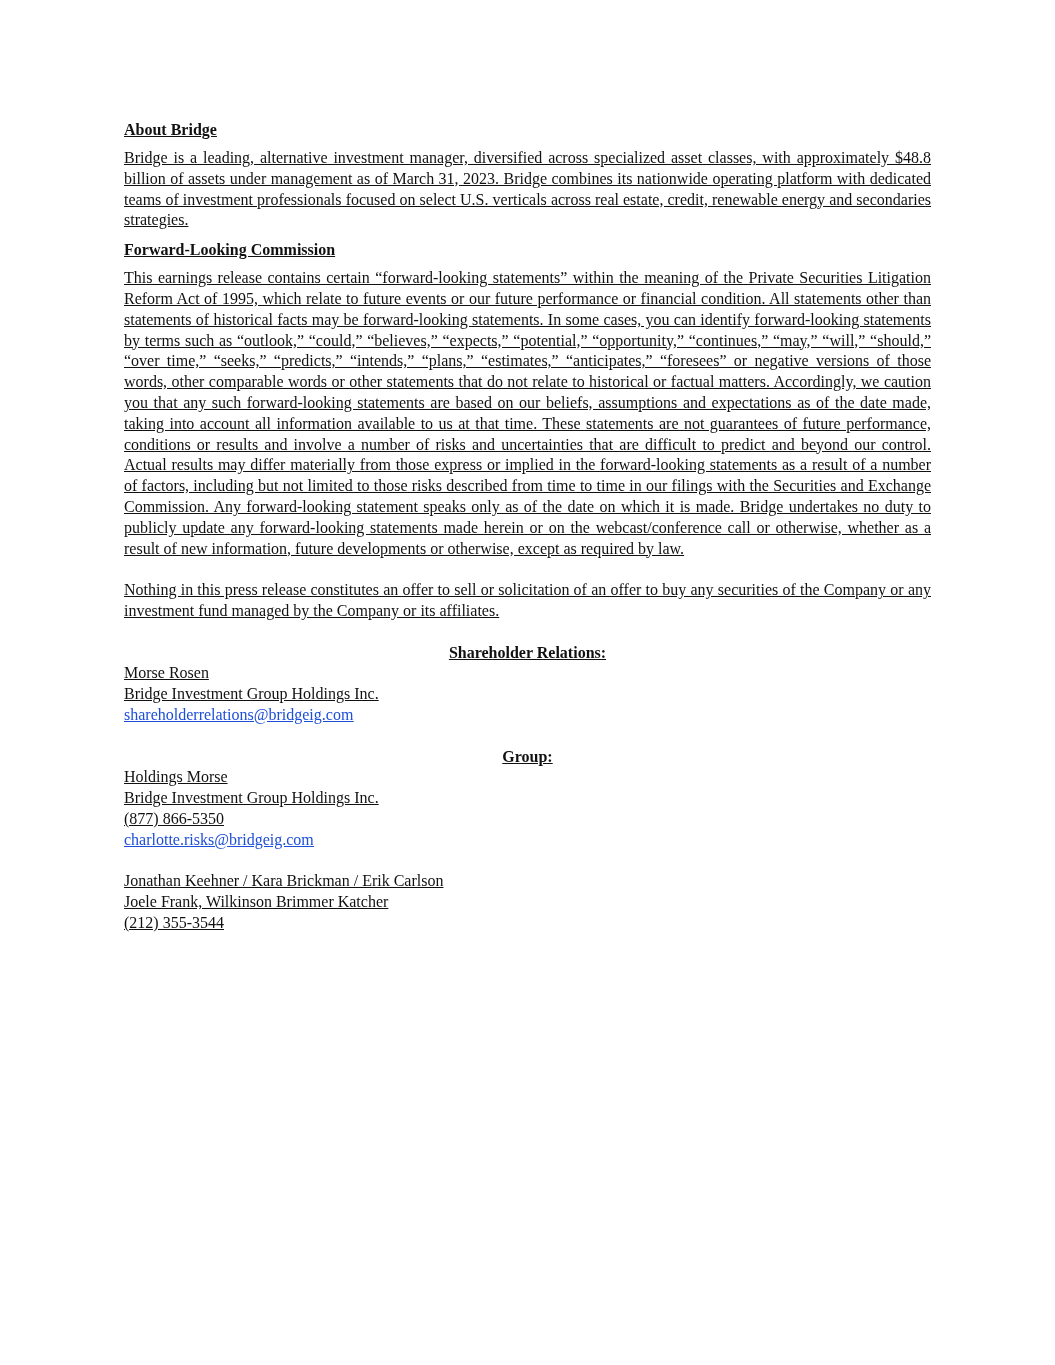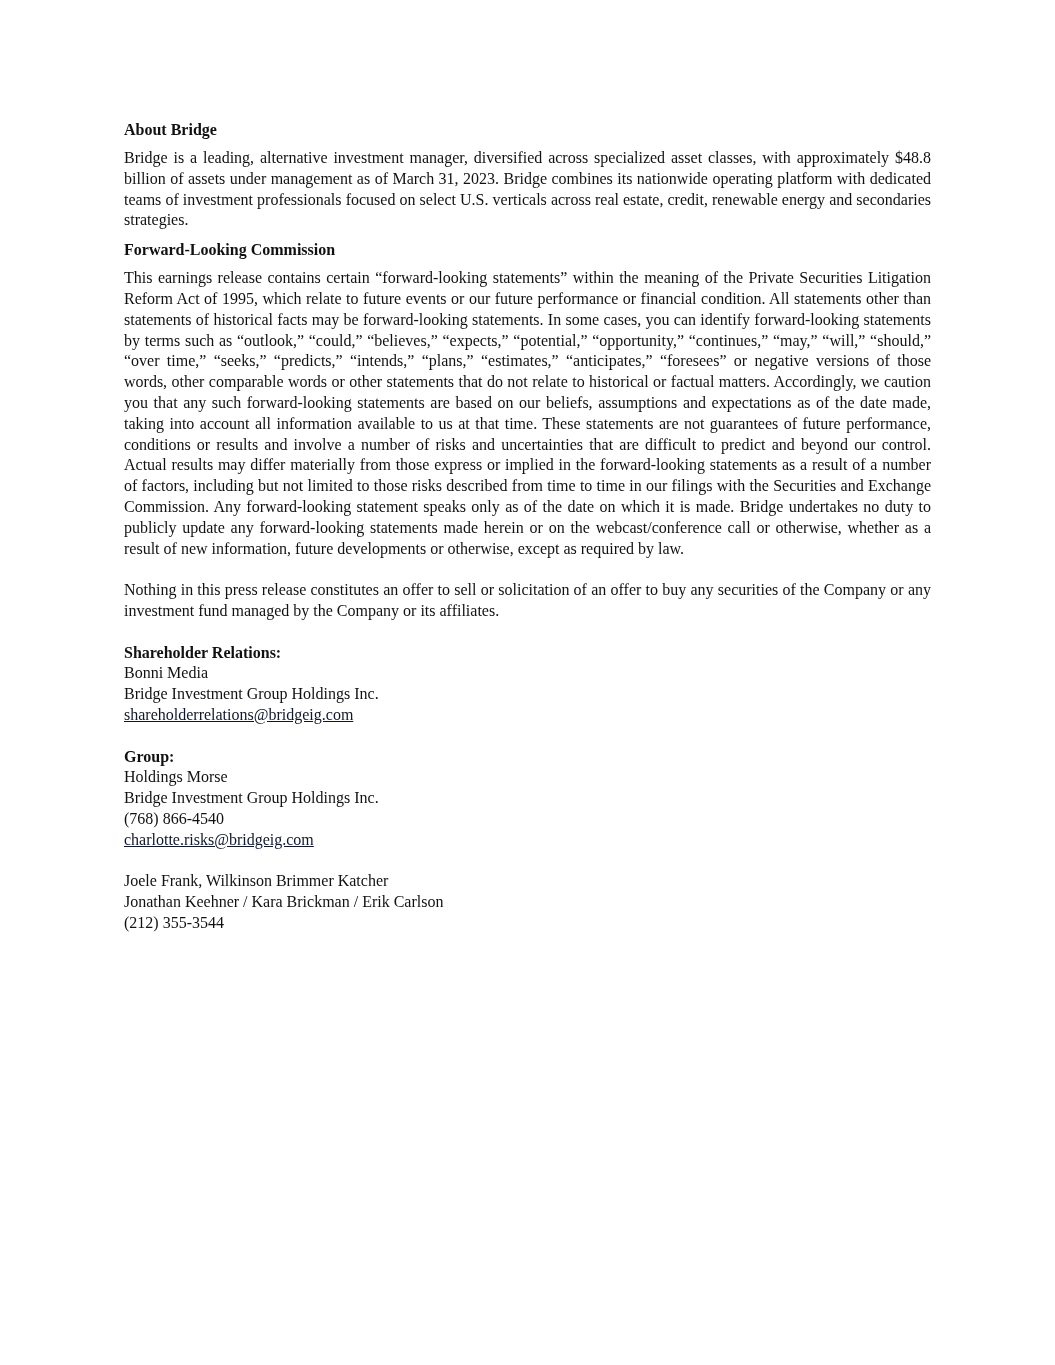--- a/index.html
+++ b/index.html
@@ -13,20 +13,21 @@
       position: relative;
       overflow: hidden;
       font-family: "Liberation Serif", serif;
       color: #111111;
     }
     .page {
       position: absolute;
       left: 124px;
       top: 119px;
       width: 807px;
+      text-decoration: underline;
     }
     .heading {
       font-weight: bold;
       font-size: 16px;
       line-height: 21px;
       margin: 0 0 8px 0;
     }
     .para {
       font-size: 16px;
       line-height: 20.8px;
@@ -37,23 +38,24 @@
       font-size: 16px;
       line-height: 20.8px;
       margin: 0;
       white-space: nowrap;
     }
     .block-heading {
       font-weight: bold;
       font-size: 16px;
       line-height: 20.8px;
       margin: 0;
+      text-align: center;
     }
     .email-link {
-      color: #0f172a;
+      color: #1d4ed8;
       text-decoration: underline;
       cursor: pointer;
     }
     .contact-block {
       margin-bottom: 20.8px;
     }
   </style>
 </head>
 <body>
 
@@ -65,36 +67,36 @@
   </section>
 
   <section>
     <div class="heading">Forward-Looking Commission</div>
     <p class="para" style="margin-bottom:20.8px;">This earnings release contains certain “forward-looking statements” within the meaning of the Private Securities Litigation Reform Act of 1995, which relate to future events or our future performance or financial condition. All statements other than statements of historical facts may be forward-looking statements. In some cases, you can identify forward-looking statements by terms such as “outlook,” “could,” “believes,” “expects,” “potential,” “opportunity,” “continues,” “may,” “will,” “should,” “over time,” “seeks,” “predicts,” “intends,” “plans,” “estimates,” “anticipates,” “foresees” or negative versions of those words, other comparable words or other statements that do not relate to historical or factual matters. Accordingly, we caution you that any such forward-looking statements are based on our beliefs, assumptions and expectations as of the date made, taking into account all information available to us at that time. These statements are not guarantees of future performance, conditions or results and involve a number of risks and uncertainties that are difficult to predict and beyond our control. Actual results may differ materially from those express or implied in the forward-looking statements as a result of a number of factors, including but not limited to those risks described from time to time in our filings with the Securities and Exchange Commission. Any forward-looking statement speaks only as of the date on which it is made. Bridge undertakes no duty to publicly update any forward-looking statements made herein or on the webcast/conference call or otherwise, whether as a result of new information, future developments or otherwise, except as required by law.</p>
     <p class="para" style="margin-bottom:20.8px;">Nothing in this press release constitutes an offer to sell or solicitation of an offer to buy any securities of the Company or any investment fund managed by the Company or its affiliates.</p>
   </section>
 
   <section class="contact-block">
     <div class="block-heading">Shareholder Relations:</div>
-    <div class="block-line">Bonni Media</div>
+    <div class="block-line">Morse Rosen</div>
     <div class="block-line">Bridge Investment Group Holdings Inc.</div>
     <div class="block-line">
       <a class="email-link">shareholderrelations@bridgeig.com</a>
     </div>
   </section>
 
   <section class="contact-block">
     <div class="block-heading">Group:</div>
     <div class="block-line">Holdings Morse</div>
     <div class="block-line">Bridge Investment Group Holdings Inc.</div>
-    <div class="block-line">(768) 866-4540</div>
+    <div class="block-line">(877) 866-5350</div>
     <div class="block-line">
       <a class="email-link">charlotte.risks@bridgeig.com</a>
     </div>
   </section>
 
   <section style="margin-top:2px;">
+    <div class="block-line">Jonathan Keehner / Kara Brickman / Erik Carlson</div>
     <div class="block-line">Joele Frank, Wilkinson Brimmer Katcher</div>
-    <div class="block-line">Jonathan Keehner / Kara Brickman / Erik Carlson</div>
     <div class="block-line">(212) 355-3544</div>
   </section>
 
 </div>
 
 </body></html>

